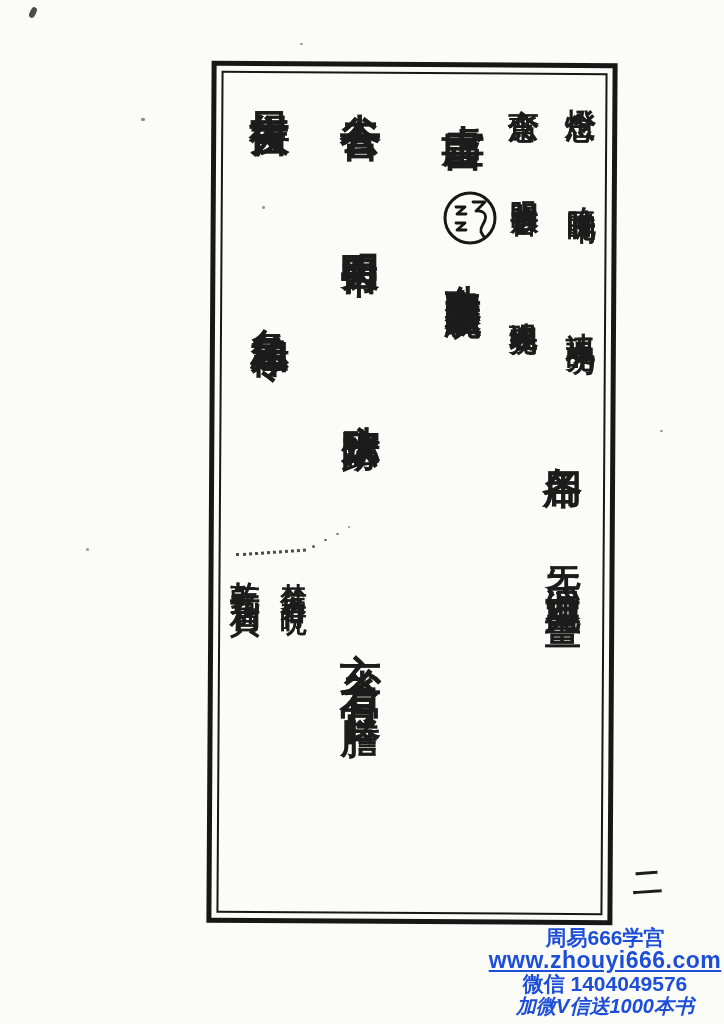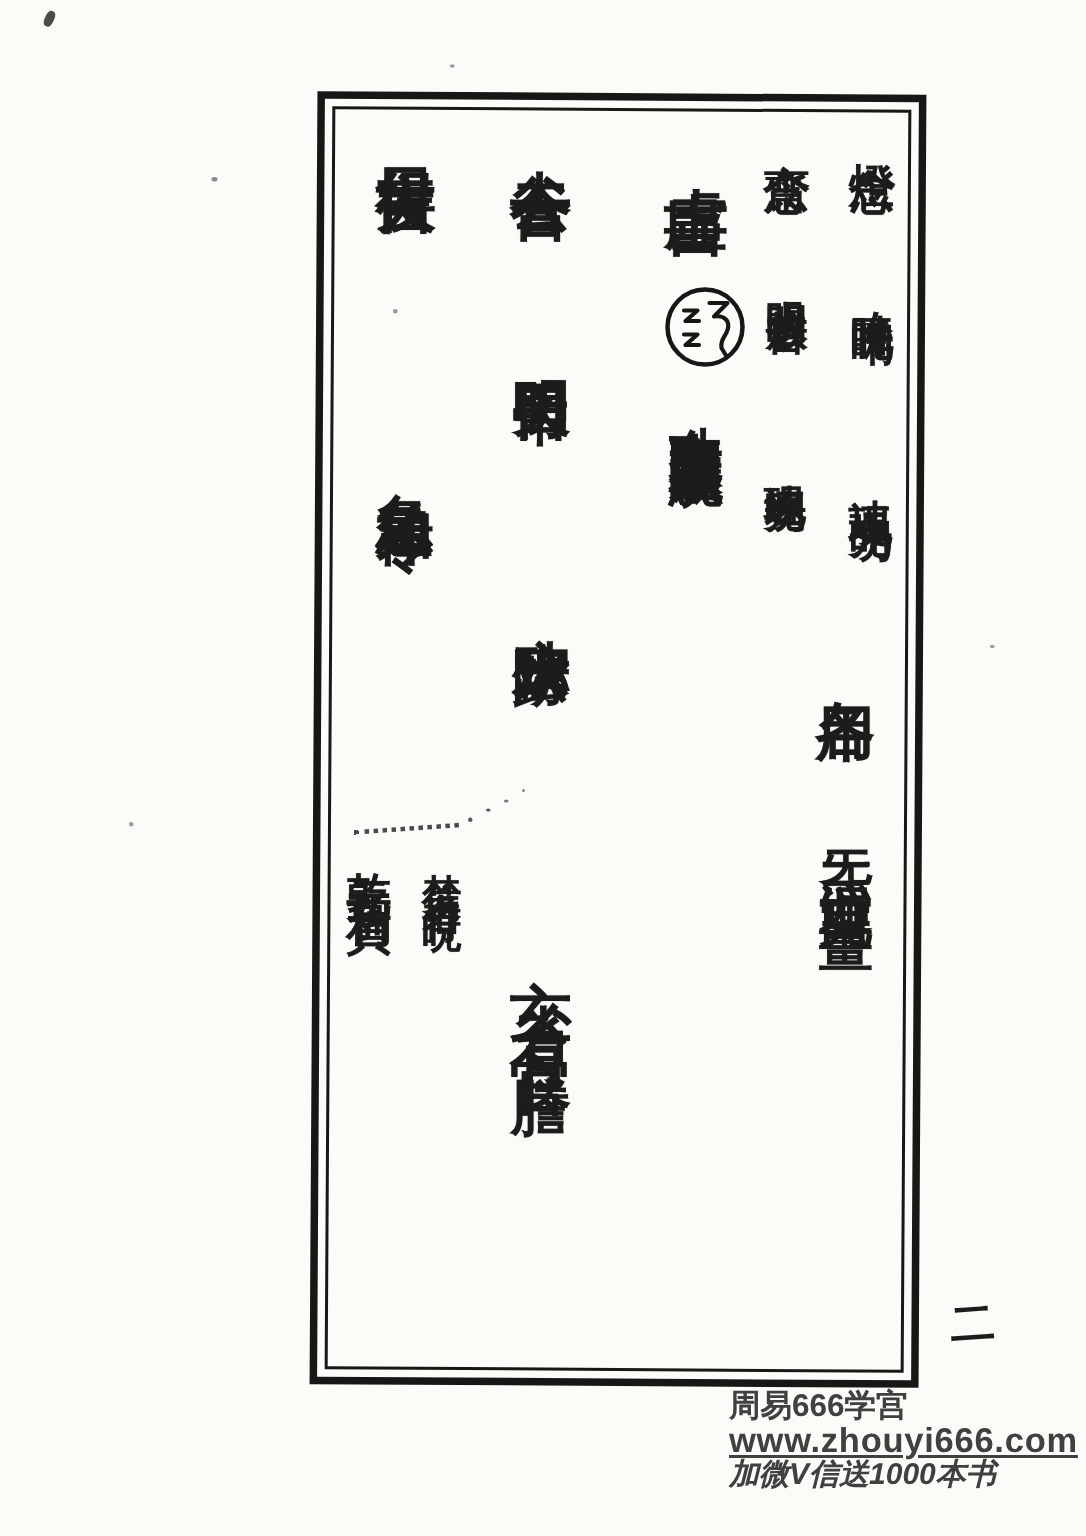--- a/index.html
+++ b/index.html
@@ -31,22 +31,22 @@
   }
   .dot{position:absolute;background:#5a5a5a;border-radius:50%;}
   .speck{position:absolute;background:#4b4b4b;border-radius:40%;}
   .pagenum{
     position:absolute;left:624px;top:850px;font-size:30px;color:#1c1c1c;
     font-weight:700;writing-mode:vertical-rl;text-orientation:upright;
     transform:rotate(-4deg);
   }
   
   .watermark{
-    position:absolute;left:486px;top:926px;width:238px;
-    color:#404040;font-family:"Liberation Sans","DejaVu Sans",sans-serif;
+    position:absolute;left:486px;top:926px;width:238px;text-align:center;
+    color:#1d4ed8;font-family:"Liberation Sans","DejaVu Sans",sans-serif;
     font-weight:bold;line-height:23px;
   }
   .wm-l1{font-size:21px;}
   .wm-l2{font-size:23px;letter-spacing:0.5px;text-decoration:underline;}
   .wm-l3{font-size:21px;}
   .wm-l4{font-size:20px;font-style:italic;}
 </style>
 </head>
 <body>
 
@@ -102,14 +102,15 @@
 <span class="speck" style="left:30px;top:7px;width:6px;height:11px;transform:rotate(25deg);"></span>
 <span class="speck" style="left:141px;top:118px;width:4px;height:3px;background:#8a8a8a;"></span>
 <span class="speck" style="left:262px;top:206px;width:3px;height:3px;background:#9a9a9a;"></span>
 <span class="speck" style="left:86px;top:548px;width:3px;height:3px;background:#a0a0a0;"></span>
 <span class="speck" style="left:660px;top:430px;width:3px;height:2px;background:#9a9a9a;"></span>
 <span class="speck" style="left:300px;top:43px;width:3px;height:2px;background:#9a9a9a;"></span>
 
 <div class="watermark">
   <div class="wm-l1">周易666学宫</div>
   <div class="wm-l2">www.zhouyi666.com</div>
+  <div class="wm-l3">微信 1404049576</div>
   <div class="wm-l4">加微V信送1000本书</div>
 </div>
 
 </body></html>

